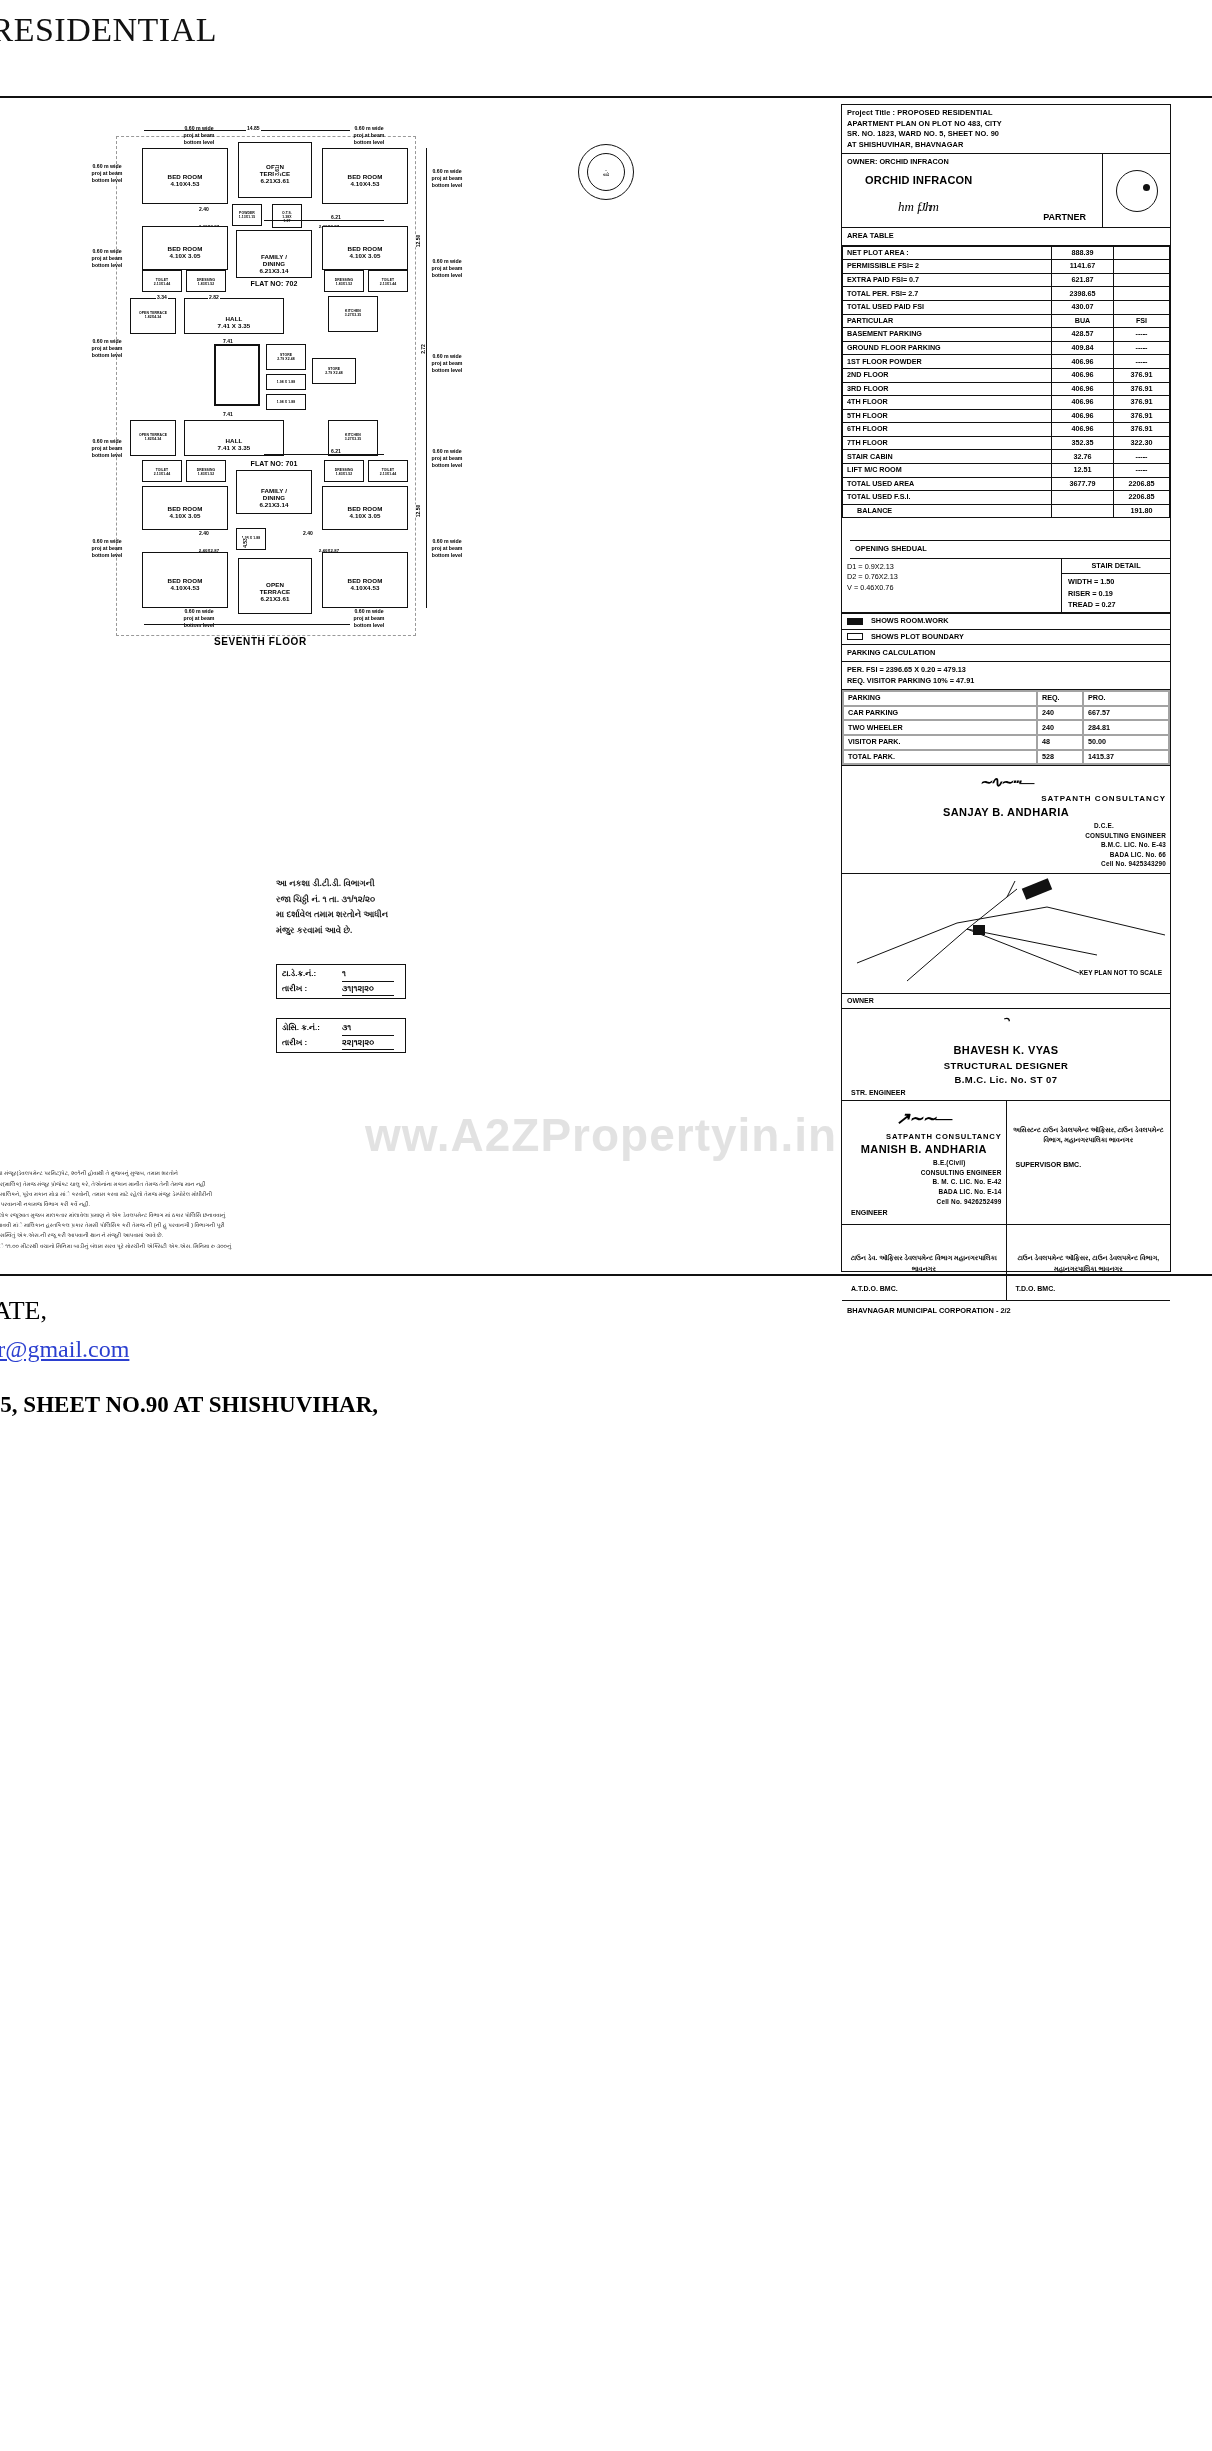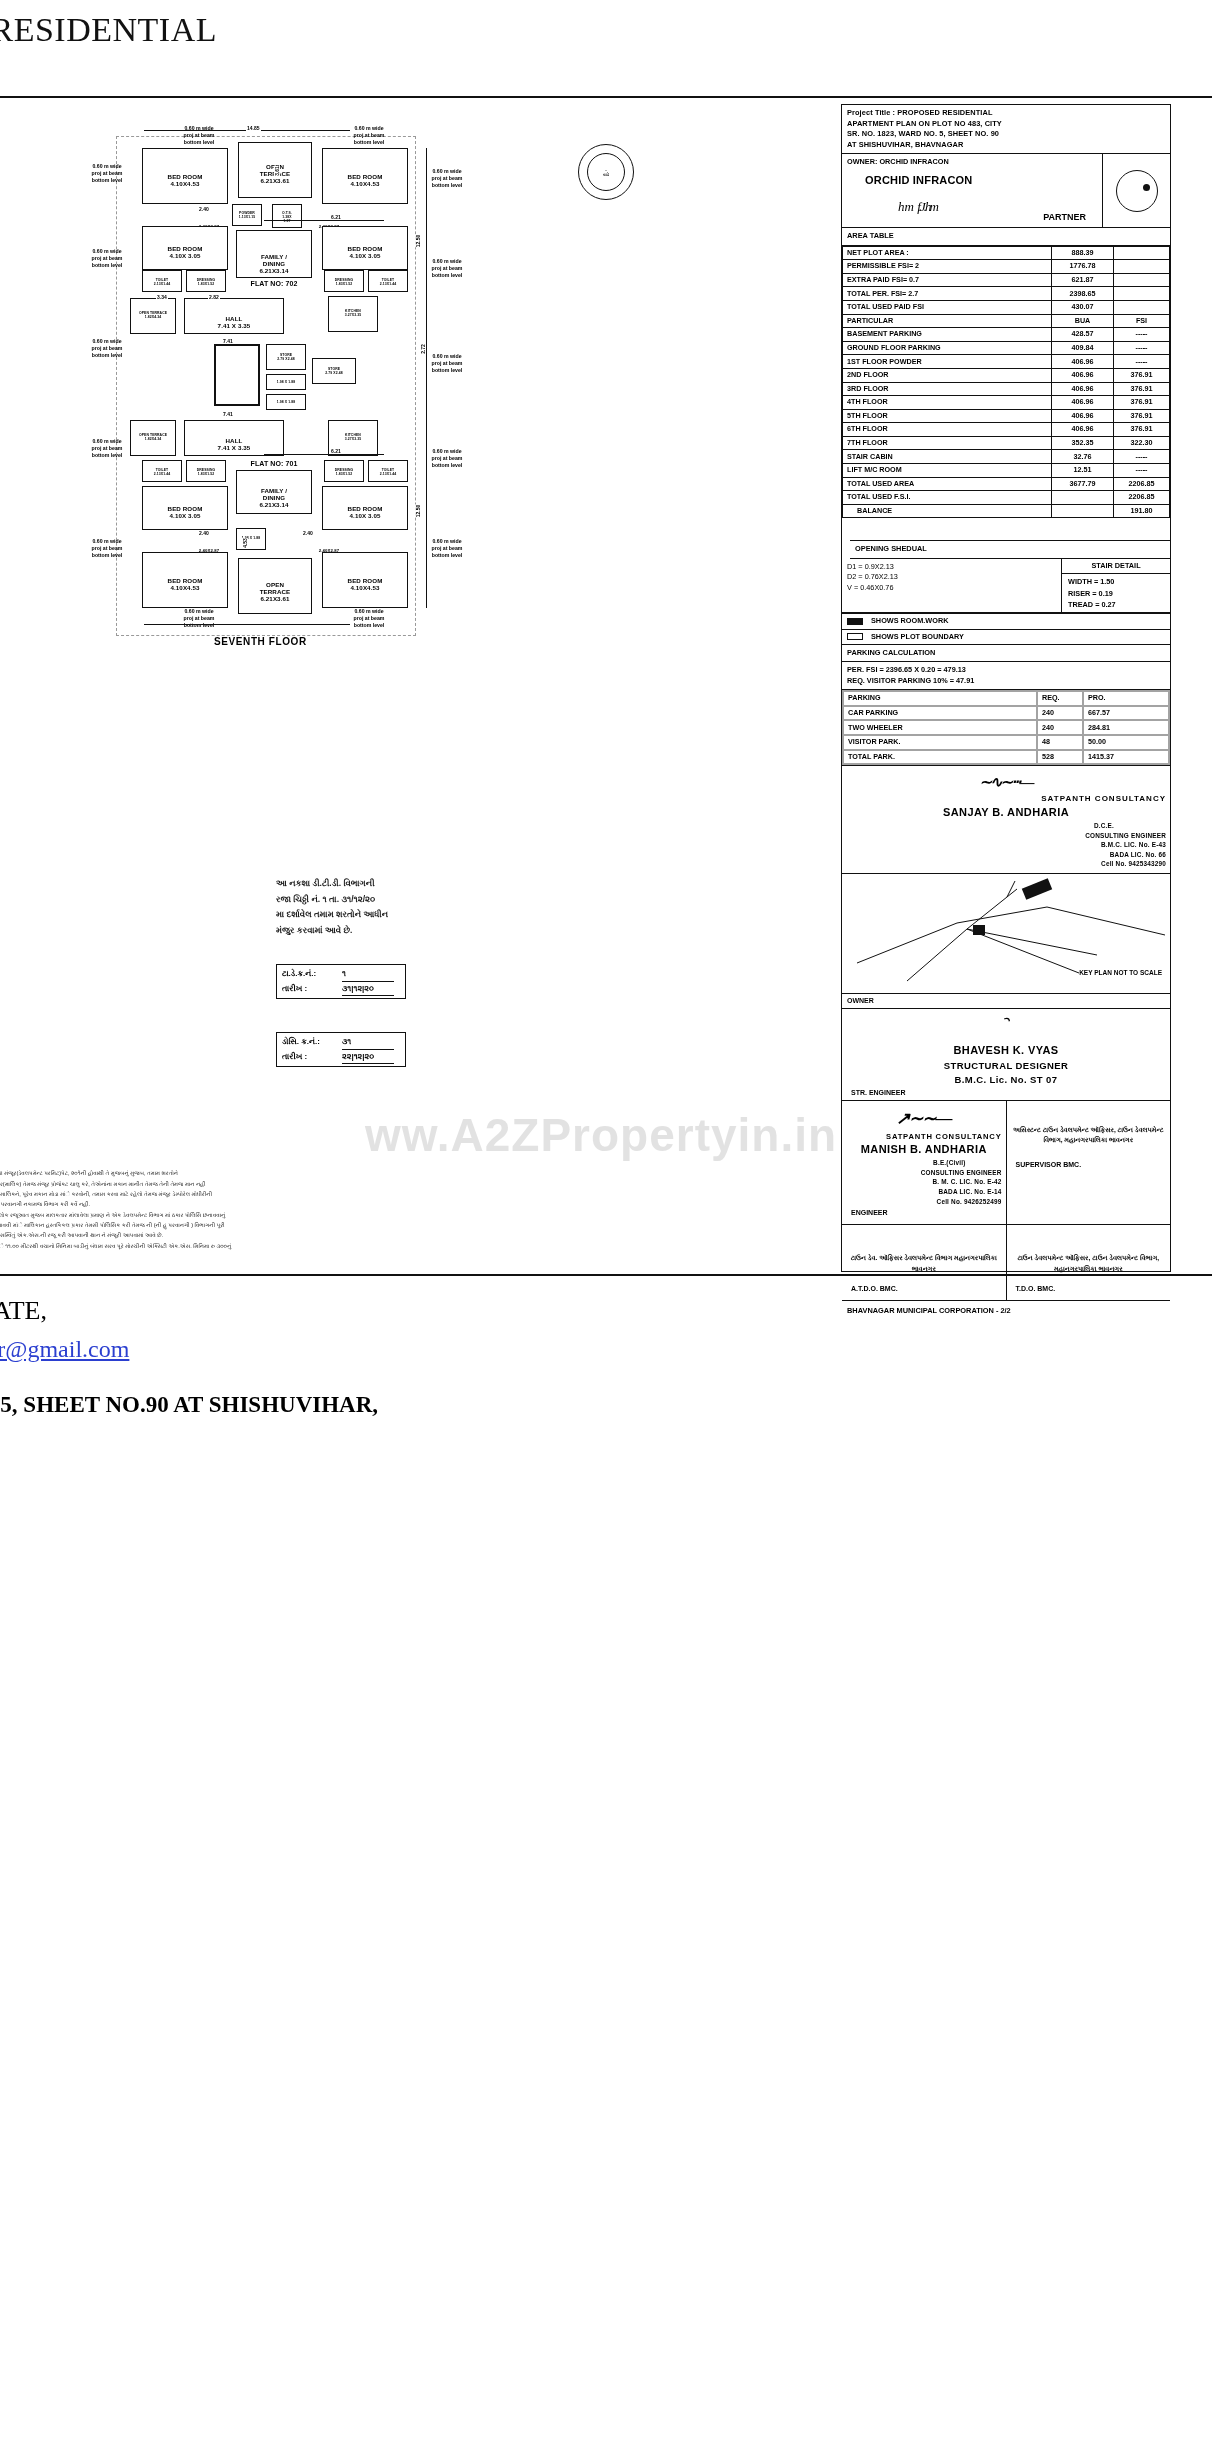--- a/index.html
+++ b/index.html
@@ -428,21 +428,21 @@
     <div class="stamp-box" style="left:290px;top:866px;width:130px;">
       <div class="row">
           <span class="k">ટા.ડે.ક્ર.નં.:</span>
           <span class="v">઴૧</span>
         </div>
       <div class="row">
           <span class="k">તારીખ :</span>
           <span class="v">૩૧|૧૨|૨૦</span>
         </div>
     </div>
-    <div class="stamp-box" style="left:290px;top:920px;width:130px;margin-top:14px;">
+    <div class="stamp-box" style="left:290px;top:920px;width:130px;">
       <div class="row">
           <span class="k">ડોસિ. ક્ર.નં.:</span>
           <span class="v">૩૧</span>
         </div>
       <div class="row">
           <span class="k">તારીખ :</span>
           <span class="v">૨૨|૧૨|૨૦</span>
         </div>
     </div>
 
@@ -480,21 +480,21 @@
 
       <table class="area">
         <tbody>
           <tr>
             <td>NET PLOT AREA :</td>
             <td class="num">888.39</td>
             <td class="fsi"></td>
           </tr>
           <tr>
             <td>PERMISSIBLE FSI= 2</td>
-            <td class="num">1776.78</td>
+            <td class="num">1141.67</td>
             <td class="fsi"></td>
           </tr>
           <tr>
             <td>EXTRA PAID FSI= 0.7</td>
             <td class="num">621.87</td>
             <td class="fsi"></td>
           </tr>
           <tr>
             <td>TOTAL PER. FSI= 2.7</td>
             <td class="num">2398.65</td>

